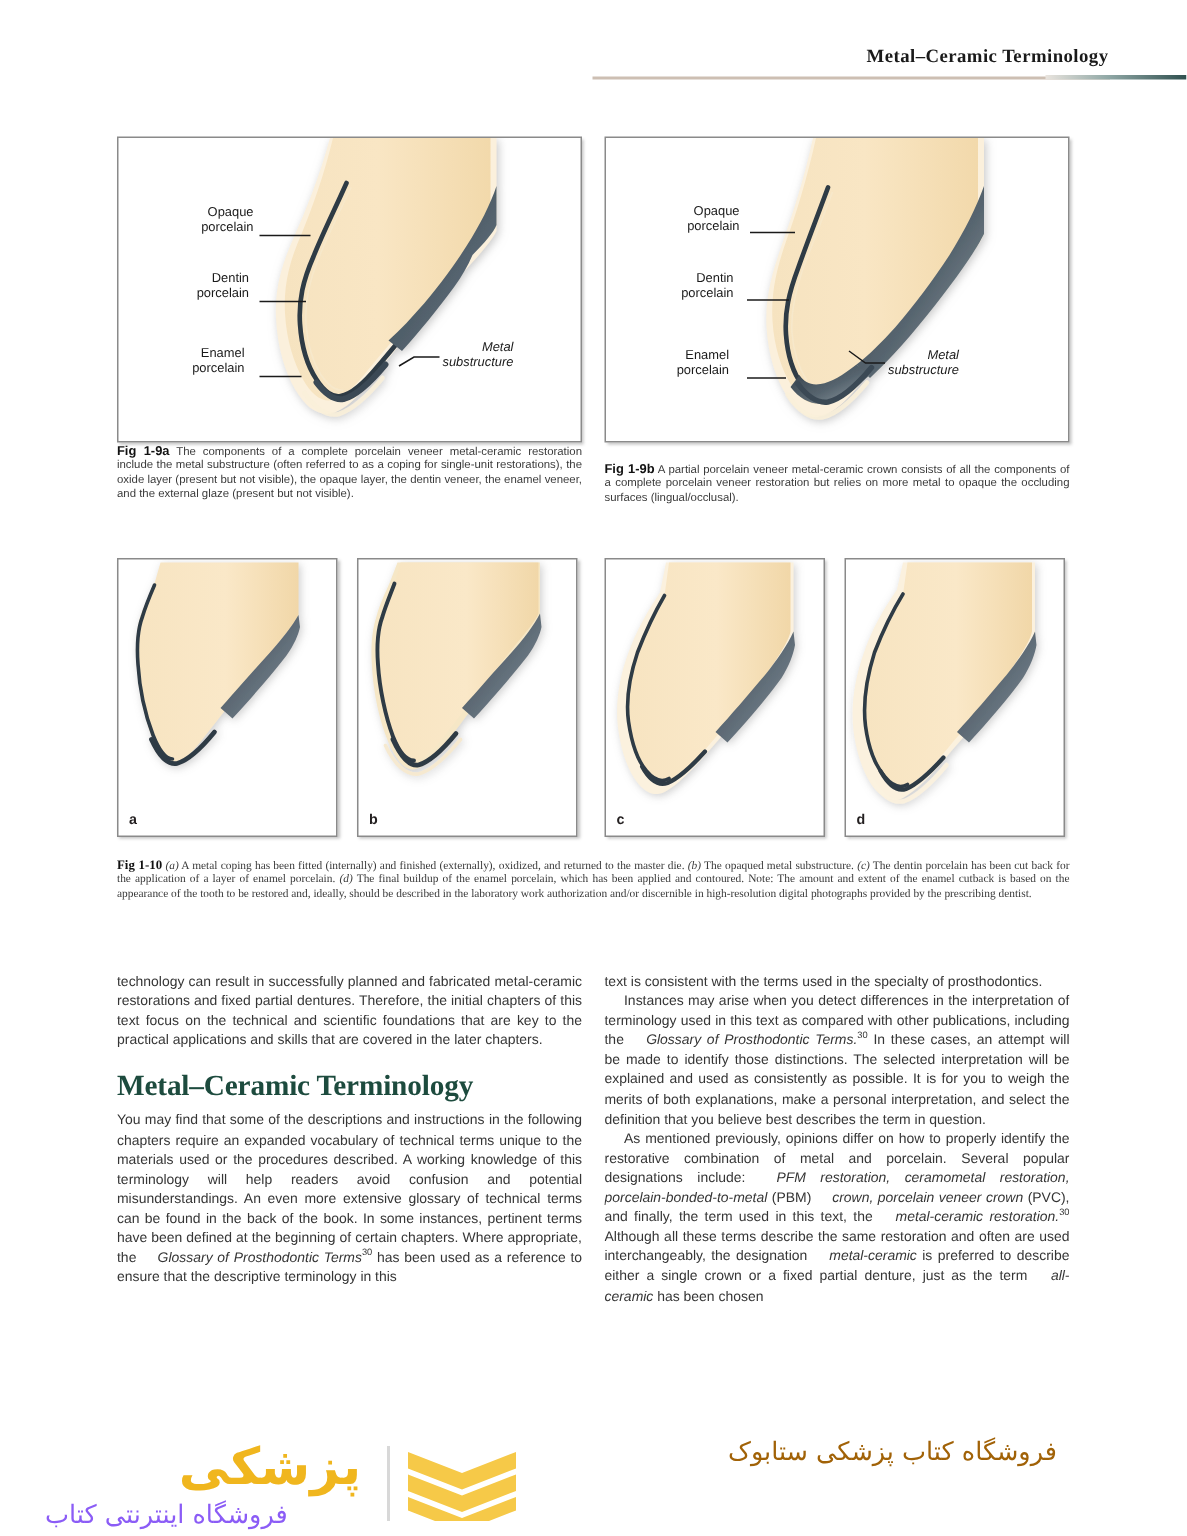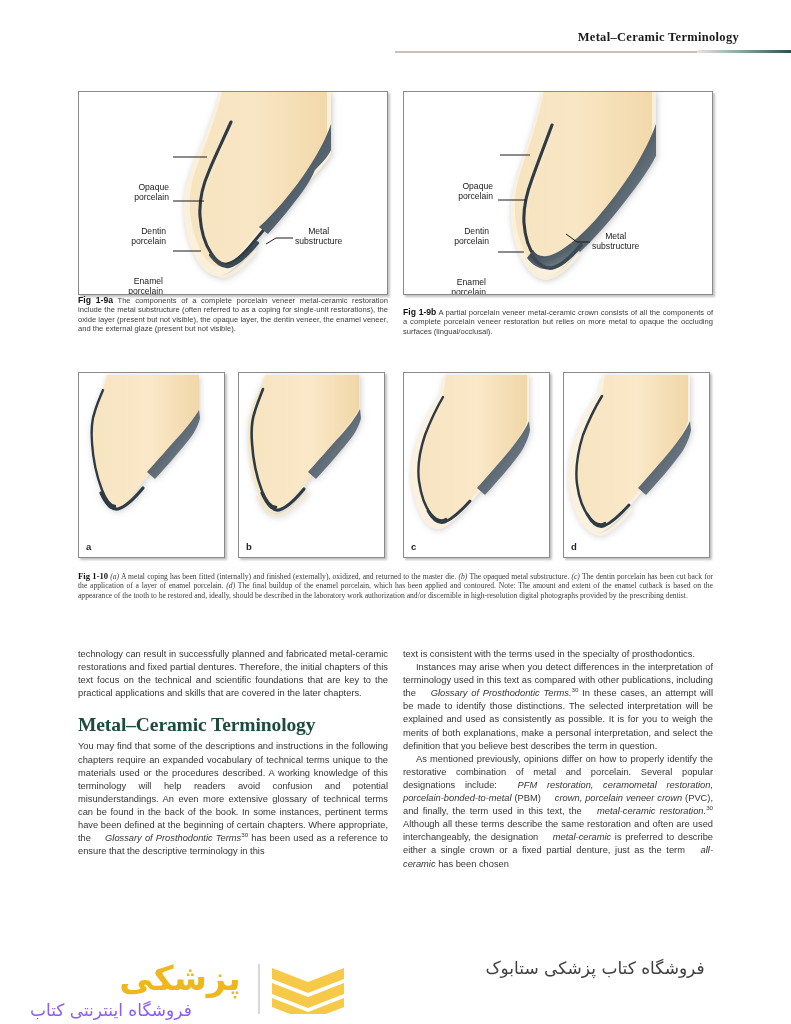--- a/index.html
+++ b/index.html
@@ -46,25 +46,25 @@
   .panel-letter{
     position:absolute;left:7px;bottom:5px;
     font-size:9.5px;font-weight:bold;color:#231f20;
   }
 
   .fig-svg{position:absolute;left:0;top:0;width:100%;height:100%;}
 
   
   .calloutL{
     position:absolute;text-align:right;
-    font-size:8.6px;line-height:10px;color:#1a1a1a;white-space:nowrap;margin-top:46px;
+    font-size:8.6px;line-height:10px;color:#1a1a1a;white-space:nowrap;
   }
   .calloutR{
-    position:absolute;text-align:center;
-    font-size:8.6px;line-height:10px;color:#1a1a1a;white-space:nowrap;
+    position:absolute;text-align:right;
+    font-size:8.6px;line-height:10px;color:#1a1a1a;white-space:nowrap;font-style:italic;
   }
 
   
   .caption{
     position:absolute;
     font-size:7.6px;line-height:9.4px;
     color:#3a3a3a;text-align:justify;
   }
   .caption b{font-weight:bold;color:#111;font-size:8.6px;}
   .caption i{font-style:italic;}
@@ -119,21 +119,21 @@
     font-family:"DejaVu Sans", sans-serif;
   }
   .logo-divider{
     position:absolute;left:228px;top:8px;width:2px;height:50px;background:#d8d8d8;
   }
   .chevrons{position:absolute;left:238px;top:10px;width:80px;height:48px;}
 
   .site-wrap{position:absolute;left:420px;top:4px;width:350px;height:66px;}
   .site-fa{
     position:absolute;left:0;top:2px;width:350px;text-align:center;direction:rtl;
-    font-size:17px;color:#404040;font-family:"DejaVu Sans", sans-serif;
+    font-size:17px;color:#a16207;font-family:"DejaVu Sans", sans-serif;
   }
   .site-url{
     position:absolute;left:0;top:32px;width:350px;text-align:center;
     font-size:25px;font-weight:bold;letter-spacing:3.5px;
     color:#231f20;font-family:"DejaVu Sans", sans-serif;
   }
   .site-url .hl{color:#f0b61e;}
 </style>
 </head>
 <body>

